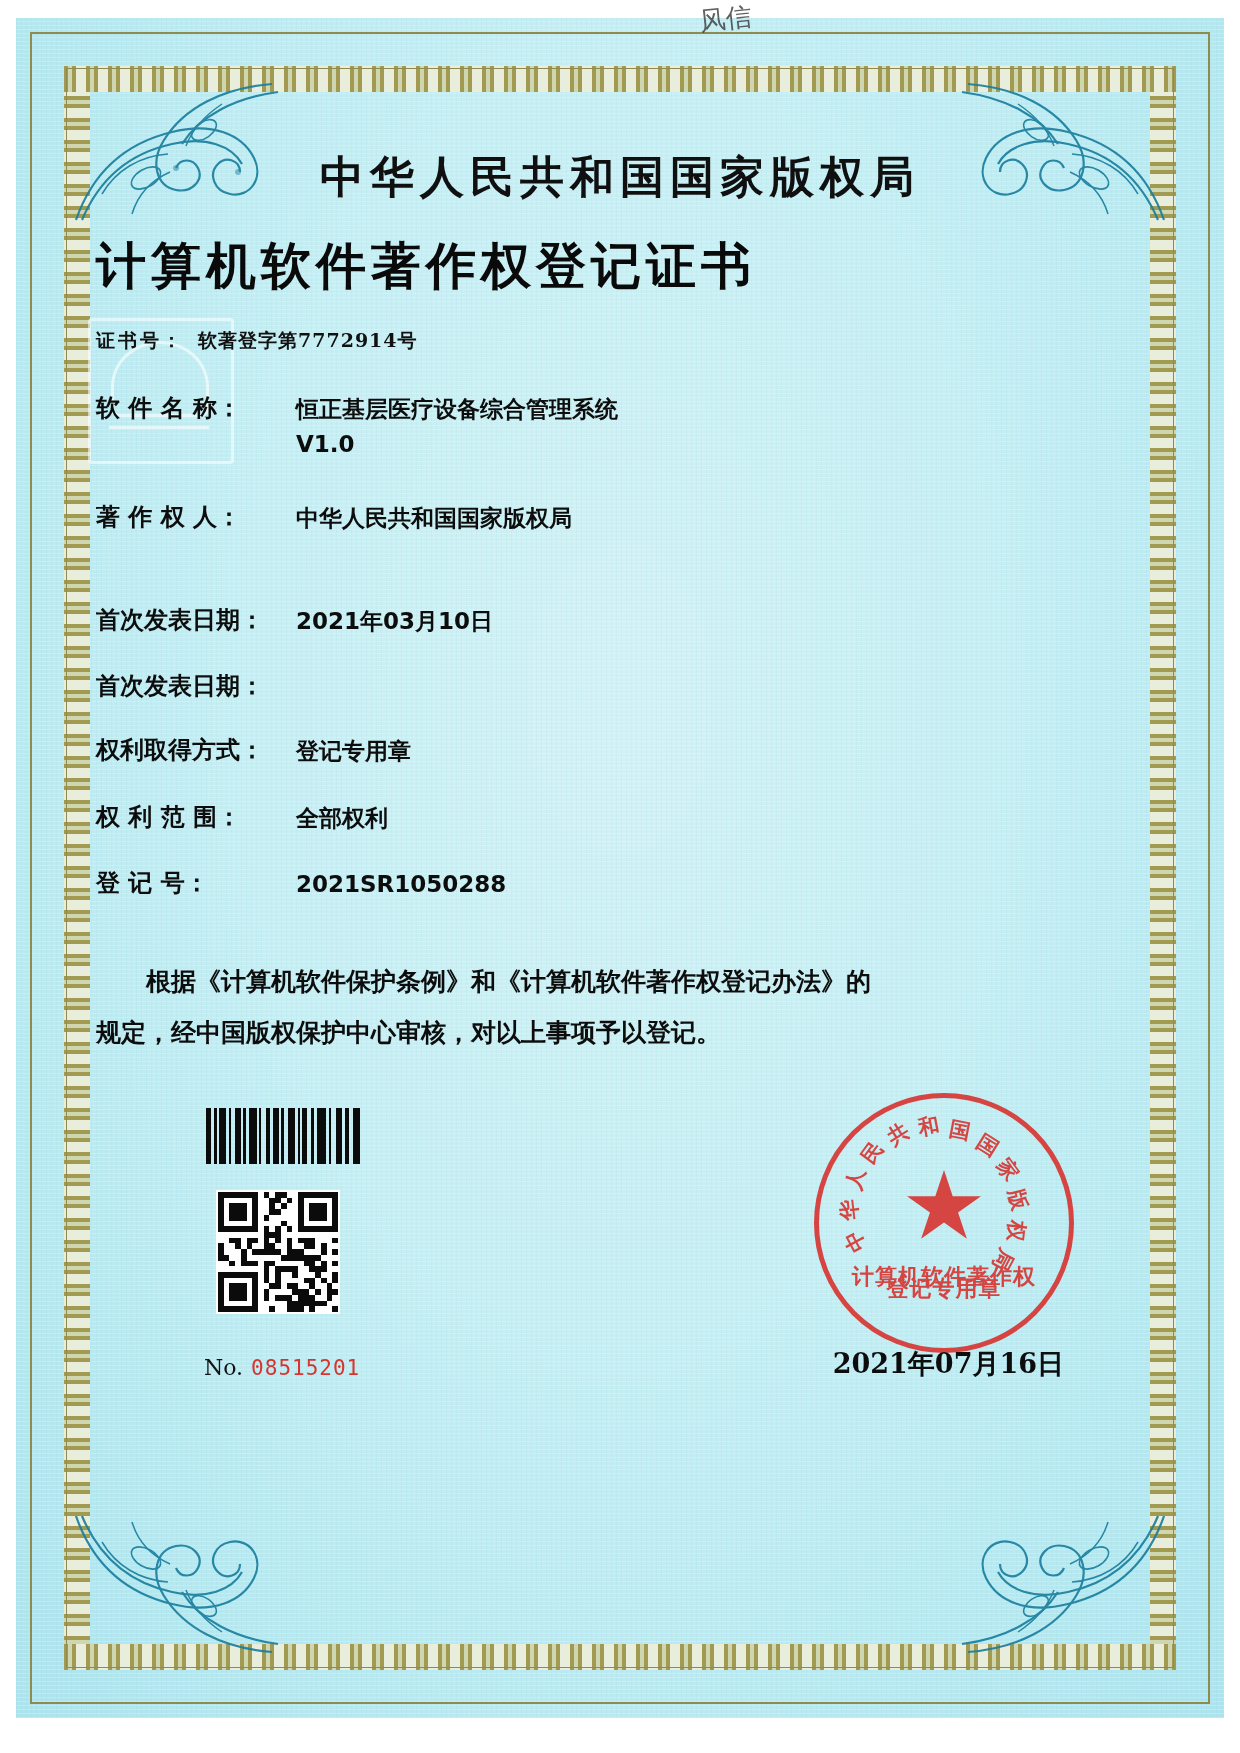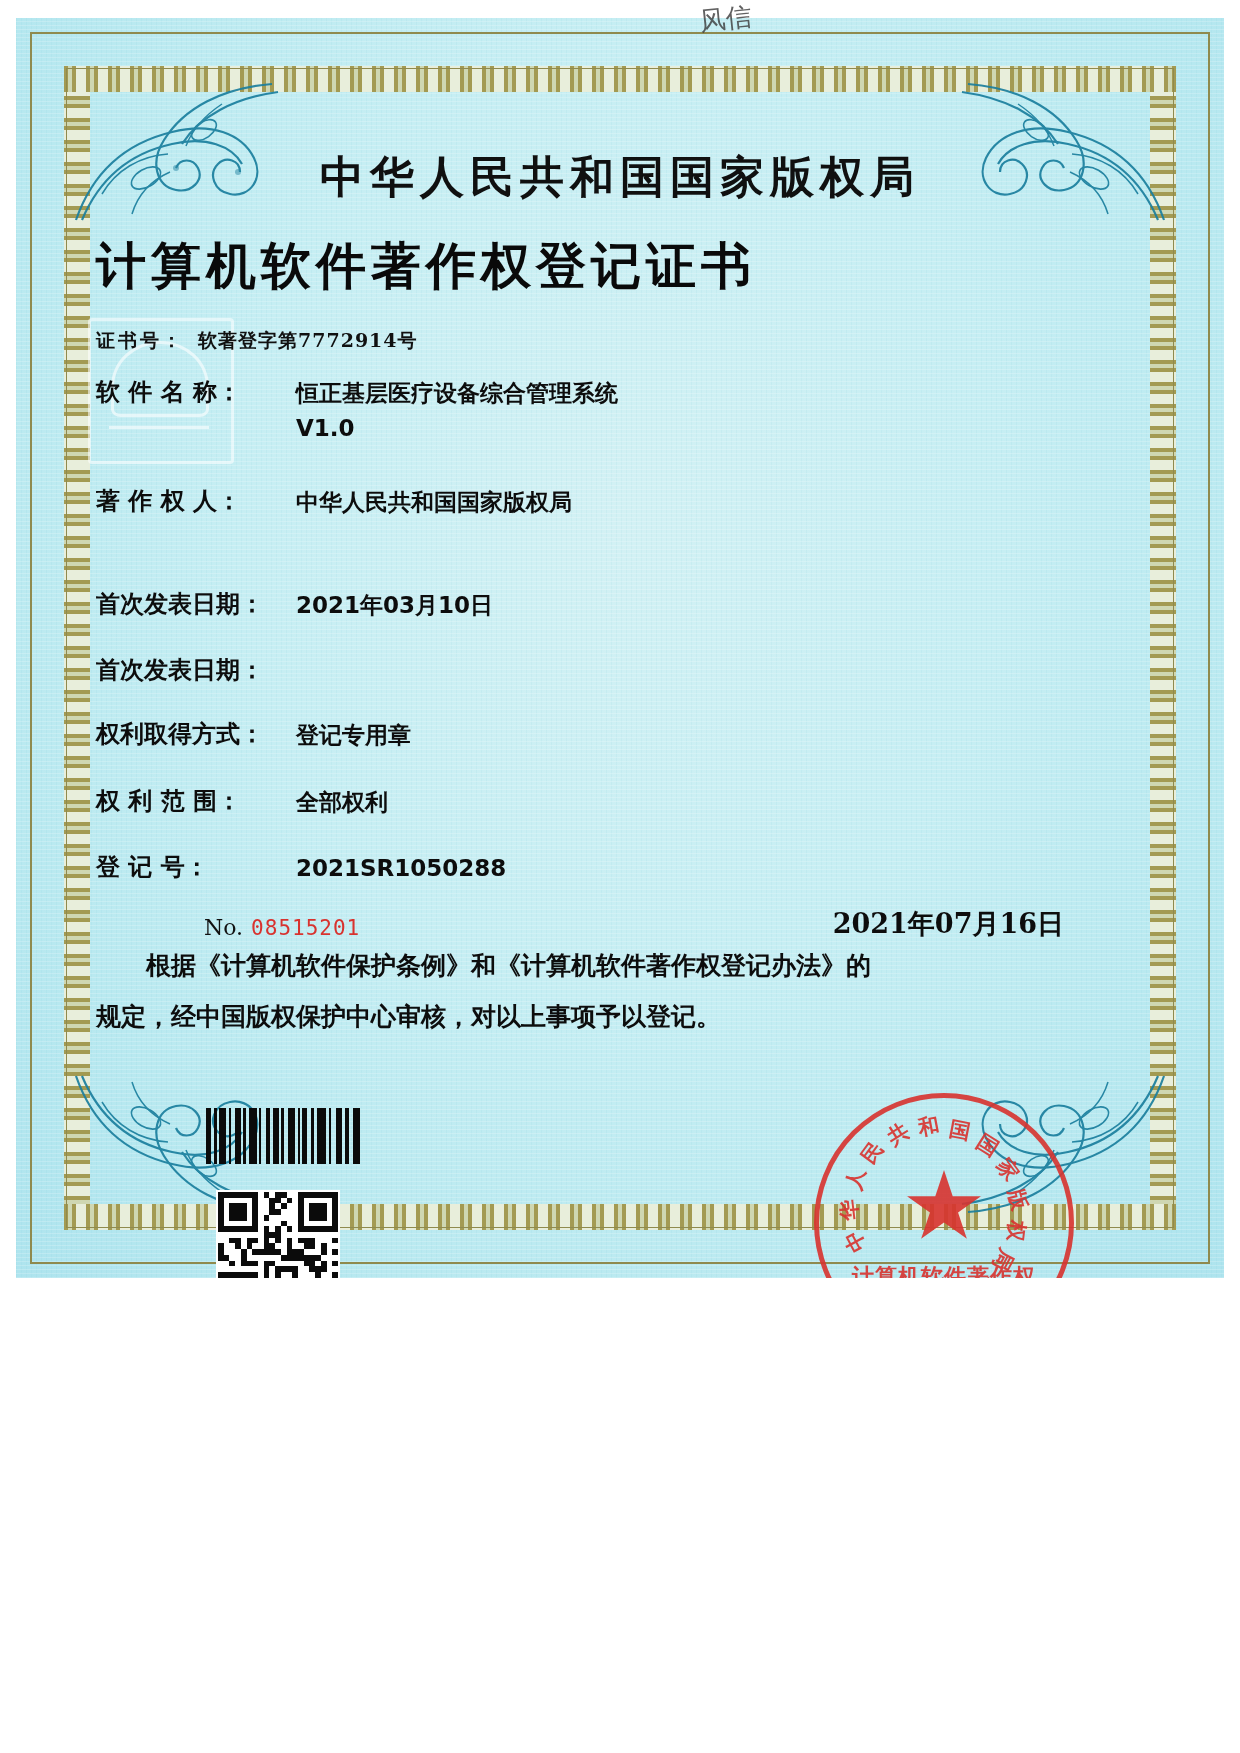--- a/index.html
+++ b/index.html
@@ -14,21 +14,21 @@
     position: relative;
     overflow: hidden;
   }
 
   
   .certificate {
     position: absolute;
     left: 16px;
     top: 18px;
     width: 1208px;
-    height: 1260px;
+    height: 1700px;
     background:
       radial-gradient(ellipse at 50% 40%, #d3f1f4 0%, #c6eef3 45%, #b9e9f0 75%, #aee4ee 100%);
     overflow: hidden;
   }
 
   
   .texture {
     position: absolute;
     inset: 0;
     background-image:
@@ -152,21 +152,21 @@
   }
   .watermark::after {
     content: "";
     position: absolute;
     left: 18px; bottom: 16px;
     width: 100px; height: 16px;
     border-top: 3px solid rgba(255,255,255,0.8);
   }
 
   .fields {
-    margin-top: 22px;
+    margin-top: 38px;
     position: relative;
   }
   .field-row {
     display: flex;
     align-items: flex-start;
     margin-bottom: 10px;
     font-size: 24px;
     color: #0d0d0d;
   }
   .field-label {

